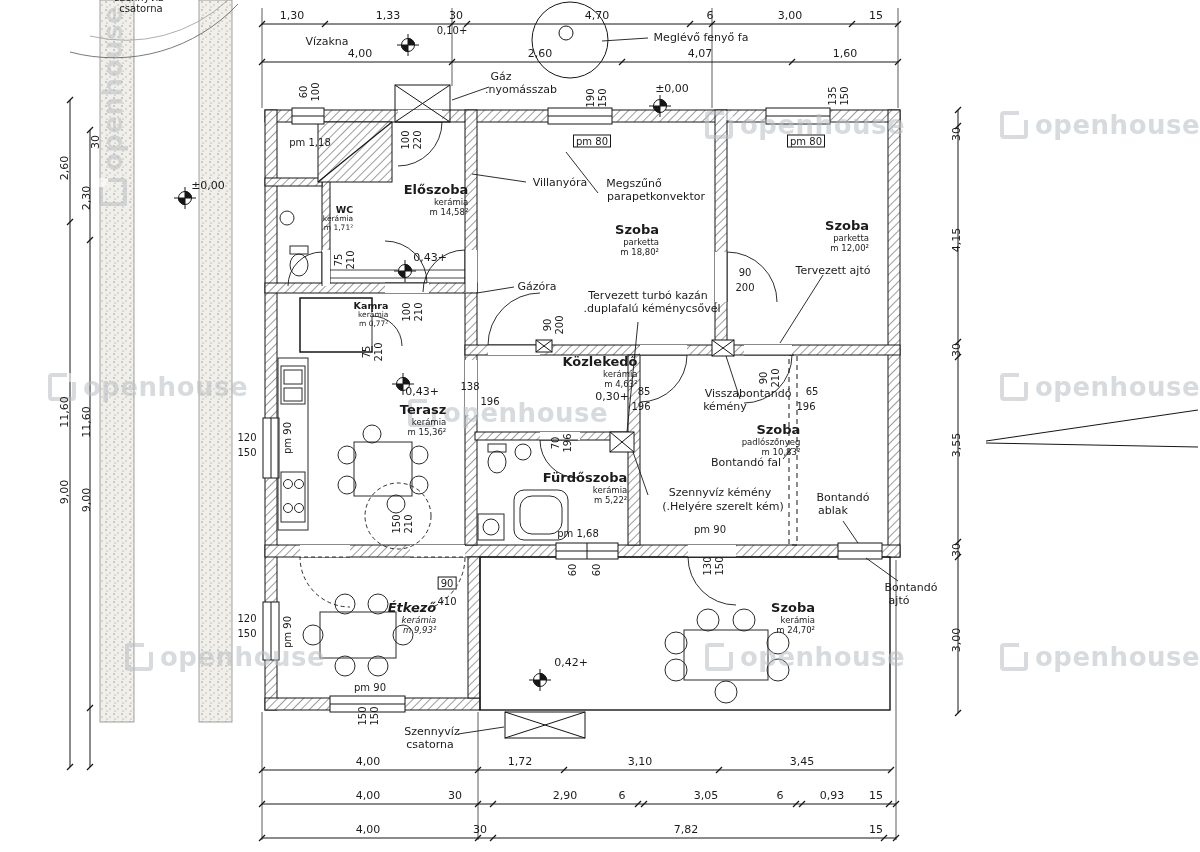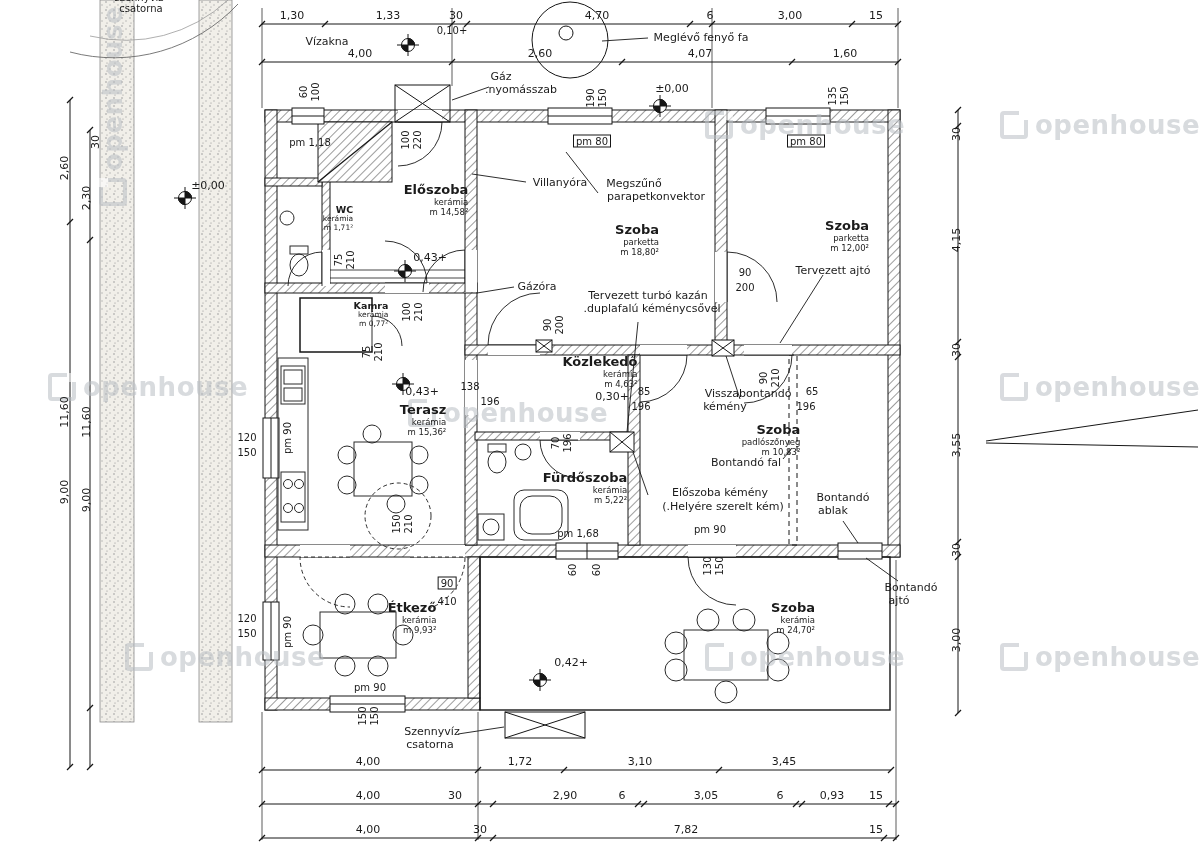--- a/index.html
+++ b/index.html
@@ -340,21 +340,21 @@
 <div class="room" style="left:548px;top:488px;">
   <span class="rn">Fürdőszoba</span>
   <span class="rm">kerámia</span>
   <span class="ra">m 5,22²</span>
 </div>
 <div class="room" style="left:734px;top:440px;">
   <span class="rn">Szoba</span>
   <span class="rm">padlószőnyeg</span>
   <span class="ra">m 10,83²</span>
 </div>
-<div class="room" style="left:375px;top:618px;">
+<div class="room" style="left:375px;top:618px;font-style:italic;">
   <span class="rn">Étkező</span>
   <span class="rm">kerámia</span>
   <span class="ra">m 9,93²</span>
 </div>
 <div class="room" style="left:756px;top:618px;">
   <span class="rn">Szoba</span>
   <span class="rm">kerámia</span>
   <span class="ra">m 24,70²</span>
 </div>
 
@@ -367,21 +367,21 @@
 <span class="t s11 c" style="left:560px;top:182px">Villanyóra</span>
 <span class="t s11 c" style="left:634px;top:183px">Megszűnő</span>
 <span class="t s11 c" style="left:656px;top:196px">parapetkonvektor</span>
 <span class="t s11 c" style="left:537px;top:286px">Gázóra</span>
 <span class="t s11 c" style="left:648px;top:295px">Tervezett turbó kazán</span>
 <span class="t s11 c" style="left:652px;top:308px">.duplafalú kéménycsővel</span>
 <span class="t s11 c" style="left:833px;top:270px">Tervezett ajtó</span>
 <span class="t s11 c" style="left:748px;top:393px">Visszabontandó</span>
 <span class="t s11 c" style="left:725px;top:406px">kémény</span>
 <span class="t s11 c" style="left:746px;top:462px">Bontandó fal</span>
-<span class="t s11 c" style="left:720px;top:492px">Előszoba kémény</span>
+<span class="t s11 c" style="left:720px;top:492px">Szennyvíz kémény</span>
 <span class="t s11 c" style="left:723px;top:506px">(.Helyére szerelt kém)</span>
 <span class="t s11 c" style="left:843px;top:497px">Bontandó</span>
 <span class="t s11 c" style="left:833px;top:510px">ablak</span>
 <span class="t s11 c" style="left:911px;top:587px">Bontandó</span>
 <span class="t s11 c" style="left:899px;top:600px">ajtó</span>
 <span class="t s11 c" style="left:432px;top:731px">Szennyvíz</span>
 <span class="t s11 c" style="left:430px;top:744px">csatorna</span>
 
 <span class="t s11 c" style="left:672px;top:88px">±0,00</span>
 <span class="t s11 c" style="left:208px;top:185px">±0,00</span>
@@ -411,21 +411,21 @@
 <span class="t s11 cv" style="left:86px;top:500px">9,00</span>
 <span class="t s11 cv" style="left:956px;top:134px">30</span>
 <span class="t s11 cv" style="left:956px;top:240px">4,15</span>
 <span class="t s11 cv" style="left:956px;top:350px">30</span>
 <span class="t s11 cv" style="left:956px;top:445px">3,55</span>
 <span class="t s11 cv" style="left:956px;top:550px">30</span>
 <span class="t s11 cv" style="left:956px;top:640px">3,00</span>
 <span class="t s11 c" style="left:368px;top:761px">4,00</span>
 <span class="t s11 c" style="left:520px;top:761px">1,72</span>
 <span class="t s11 c" style="left:640px;top:761px">3,10</span>
-<span class="t s11 c" style="left:784px;top:761px">3,45</span>
+<span class="t s11 c" style="left:802px;top:761px">3,45</span>
 <span class="t s11 c" style="left:368px;top:795px">4,00</span>
 <span class="t s11 c" style="left:455px;top:795px">30</span>
 <span class="t s11 c" style="left:565px;top:795px">2,90</span>
 <span class="t s11 c" style="left:622px;top:795px">6</span>
 <span class="t s11 c" style="left:706px;top:795px">3,05</span>
 <span class="t s11 c" style="left:780px;top:795px">6</span>
 <span class="t s11 c" style="left:832px;top:795px">0,93</span>
 <span class="t s11 c" style="left:876px;top:795px">15</span>
 <span class="t s11 c" style="left:368px;top:829px">4,00</span>
 <span class="t s11 c" style="left:480px;top:829px">30</span>

